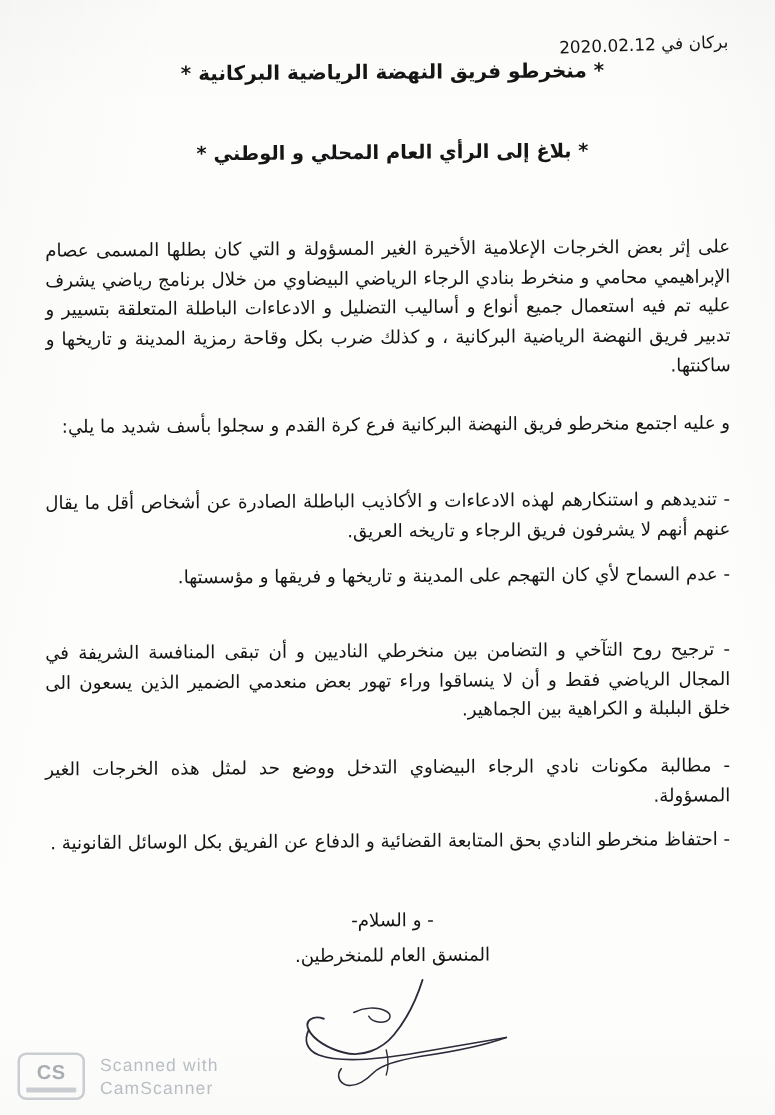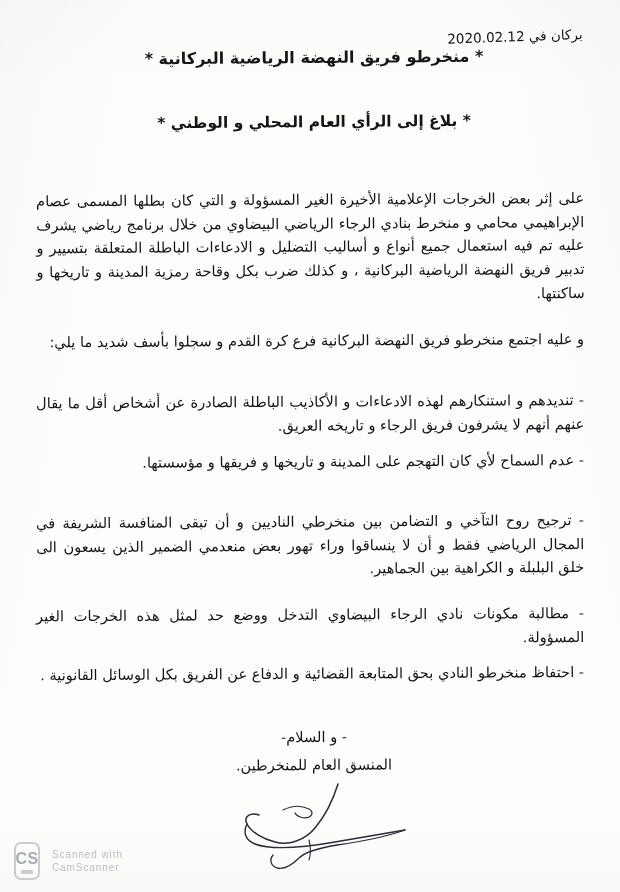--- a/index.html
+++ b/index.html
@@ -119,21 +119,21 @@
   .watermark {
     position: absolute;
     left: 14px;
     bottom: 12px;
     display: flex;
     align-items: center;
     gap: 12px;
     direction: ltr;
   }
   .cs-logo {
-    width: 26px;
+    width: 54px;
     height: 38px;
     border: 2.5px solid #c9cdd2;
     border-radius: 7px;
     display: flex;
     align-items: center;
     justify-content: center;
     position: relative;
     box-sizing: border-box;
   }
   .cs-logo .cs-text {
@@ -150,21 +150,21 @@
     bottom: 4px;
     left: 5px;
     right: 5px;
     height: 4px;
     background: #c9cdd2;
     border-radius: 1px;
   }
   .wm-lines {
     font-family: "Liberation Sans", sans-serif;
     color: #b9bec4;
-    font-size: 10px;
+    font-size: 14px;
     line-height: 1.32;
     letter-spacing: 0.9px;
   }
 </style>
 </head>
 <body>
 
 <div id="page">
 
   <div id="scan-tint"></div>

